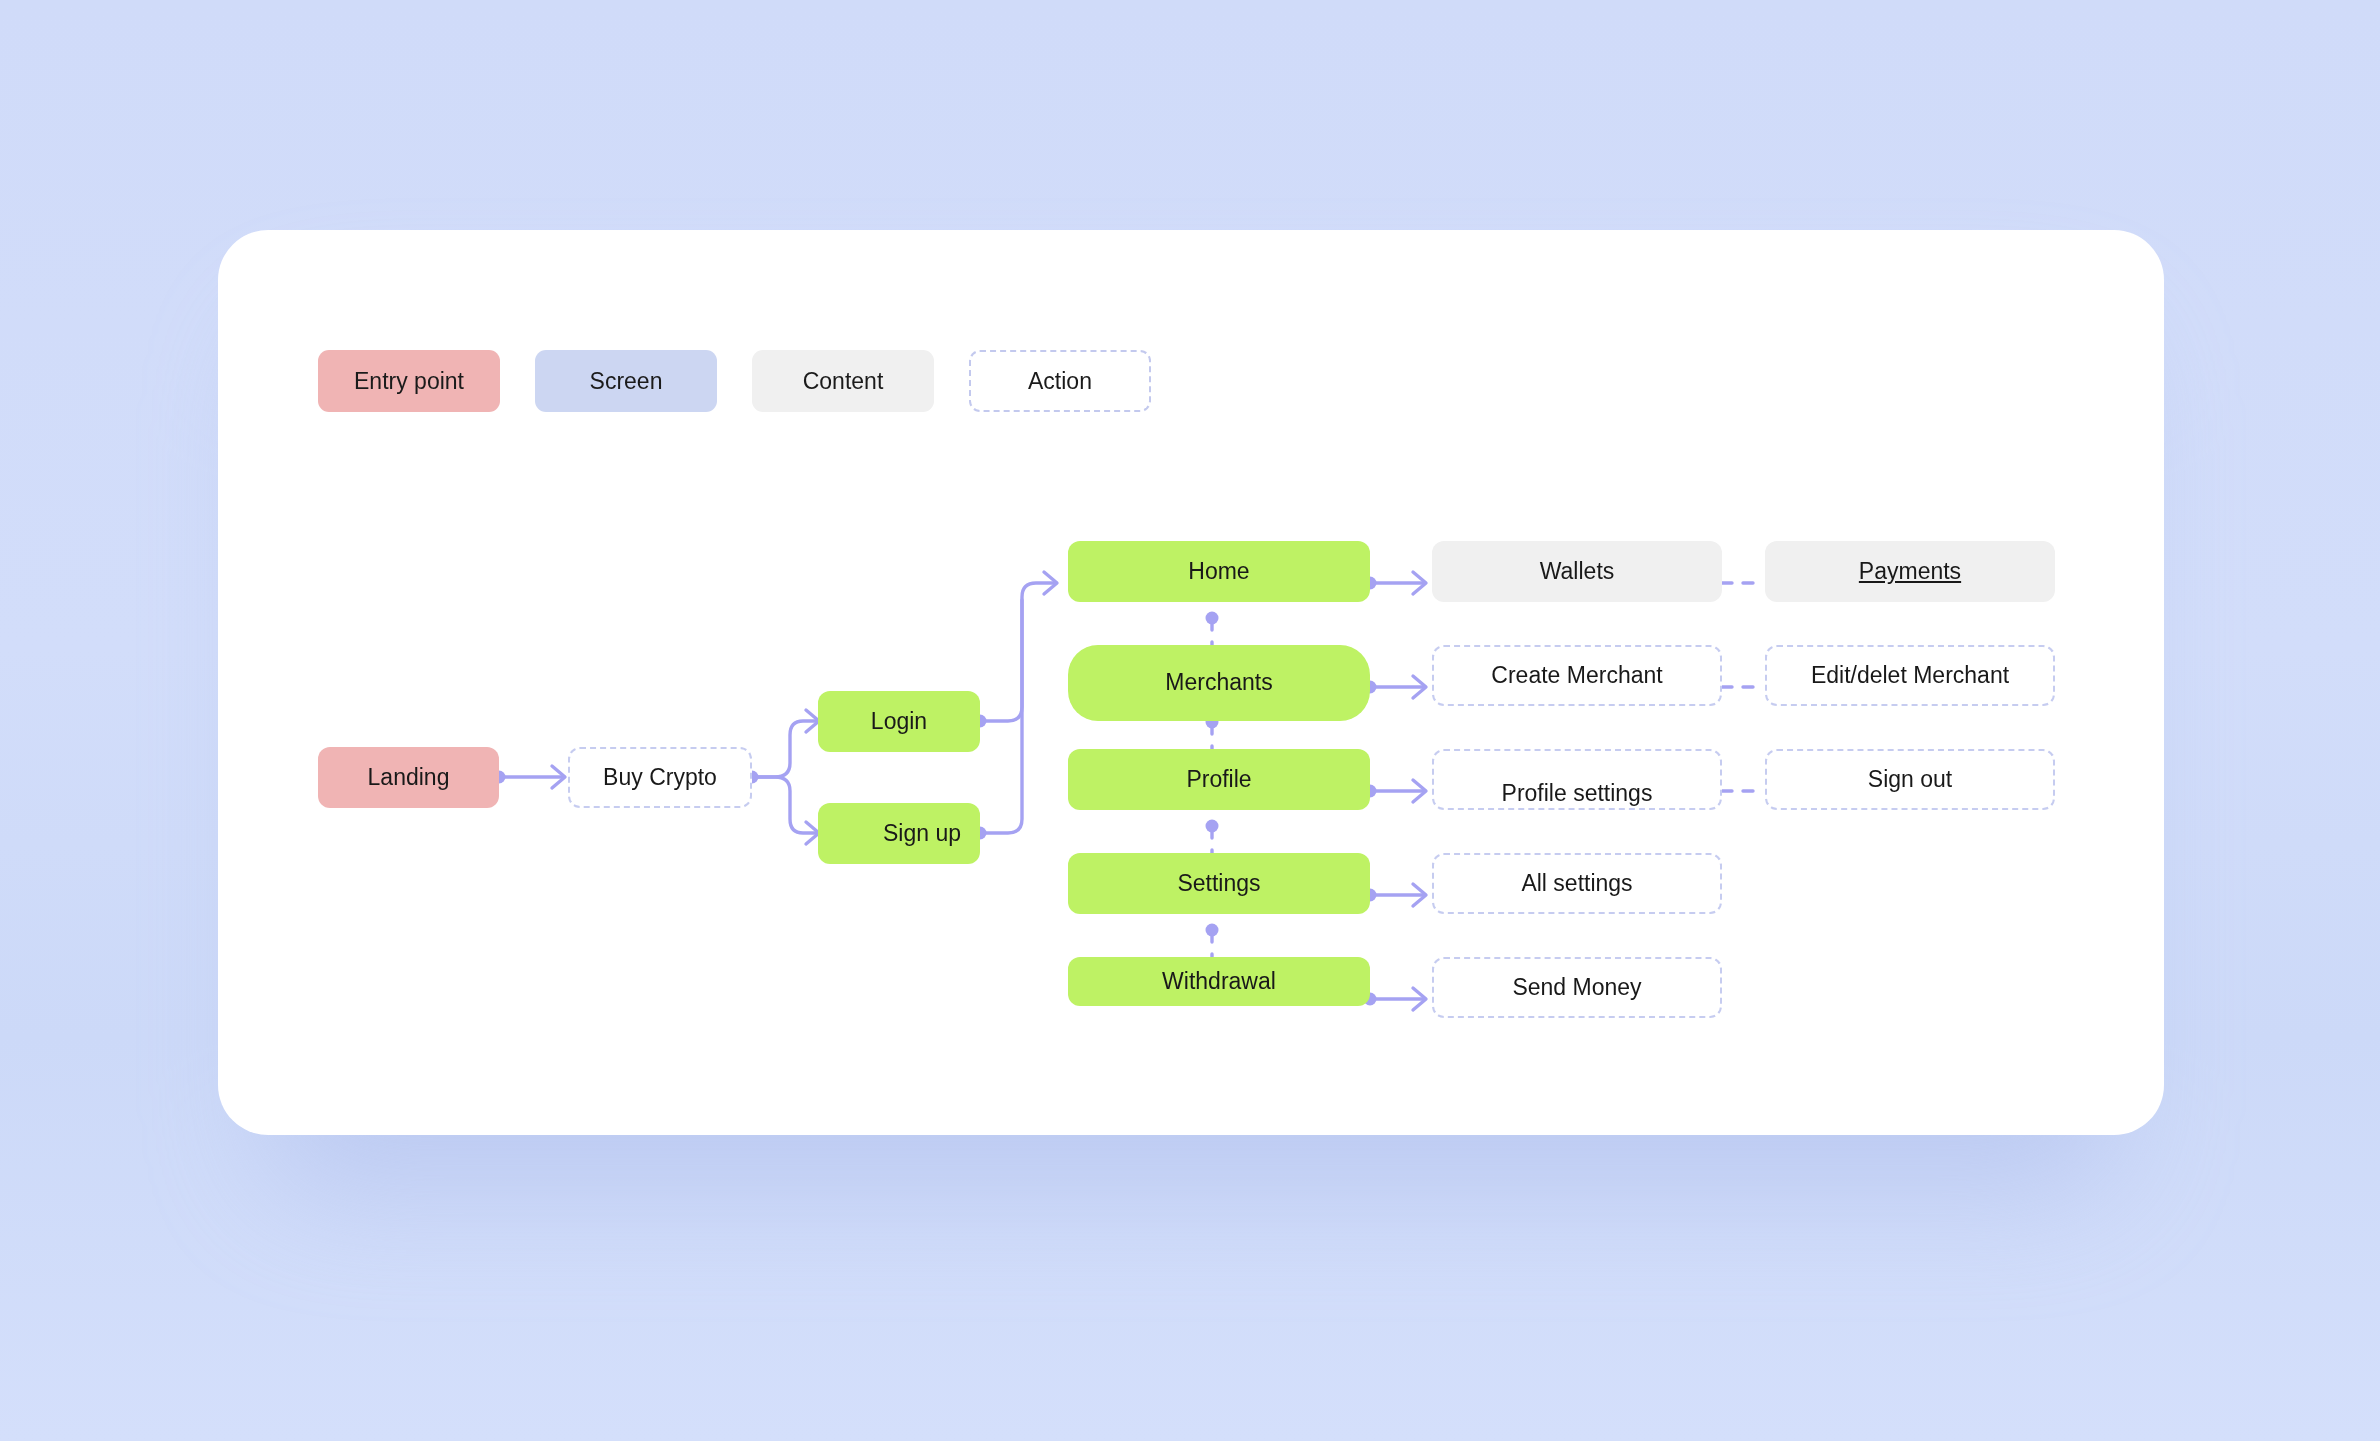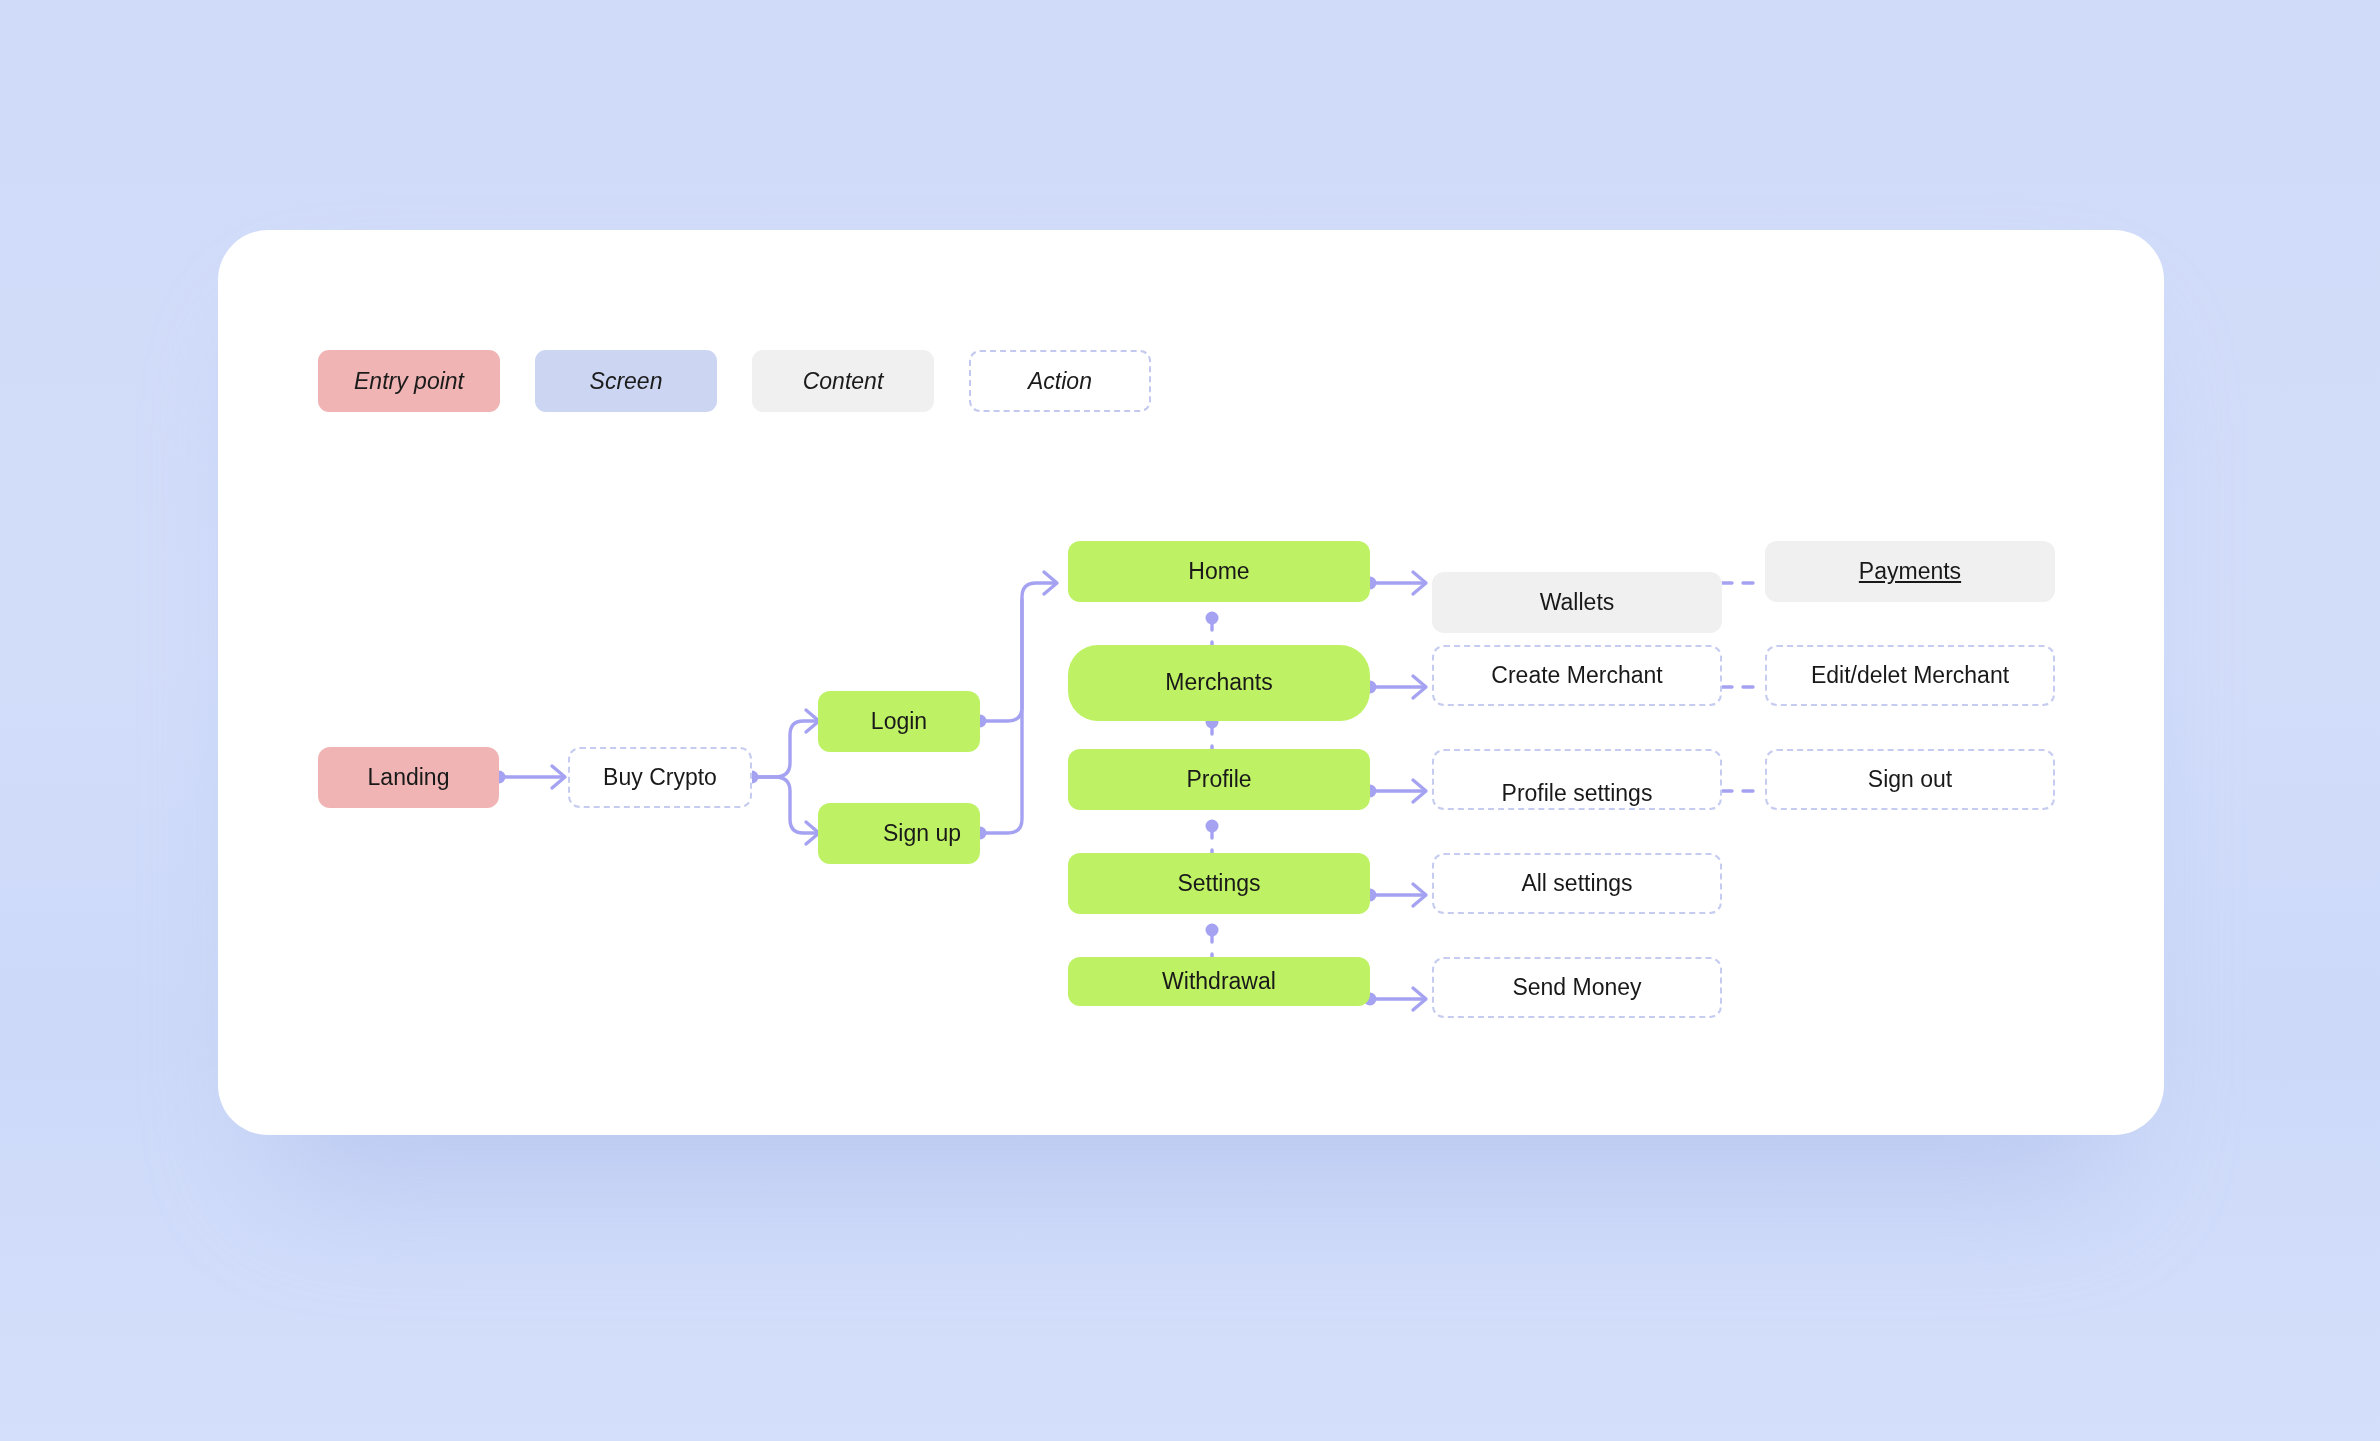--- a/index.html
+++ b/index.html
@@ -43,21 +43,20 @@
 
   
   #legend {
     position: absolute;
     left: 318px;
     top: 350px;
     height: 62px;
     display: flex;
     align-items: center;
     gap: 0;
-    font-style: italic;
   }
   .chip {
     height: 62px;
     display: flex;
     align-items: center;
     justify-content: center;
     border-radius: 11px;
     font-size: 23px;
     color: #1b1b1b;
     box-sizing: border-box;
@@ -207,21 +206,21 @@
   </div>
 
   <div class="node n-screen" style="left:1068px; top:853px; width:302px; height:61px;">
     <span>Settings</span>
   </div>
 
   <div class="node n-screen" style="left:1068px; top:957px; width:302px; height:49px;">
     <span>Withdrawal</span>
   </div>
 
-  <div class="node n-content" style="left:1432px; top:572px; width:290px; height:61px;">
+  <div class="node n-content" style="left:1432px; top:541px; width:290px; height:61px;">
     <span>Wallets</span>
   </div>
 
   <div class="node n-action" style="left:1432px; top:645px; width:290px; height:61px;">
     <span>Create Merchant</span>
   </div>
 
   <div class="node n-action" style="left:1432px; top:749px; width:290px; height:61px;align-items:flex-end;">
     <span>Profile settings</span>
   </div>

